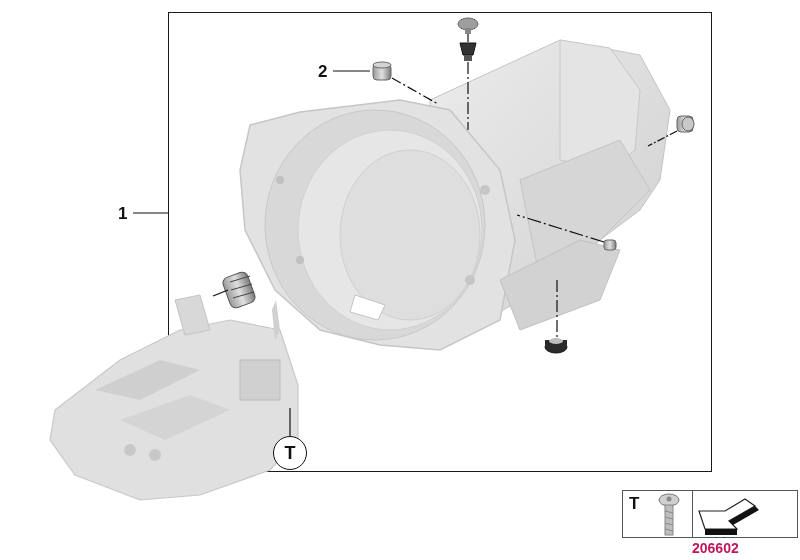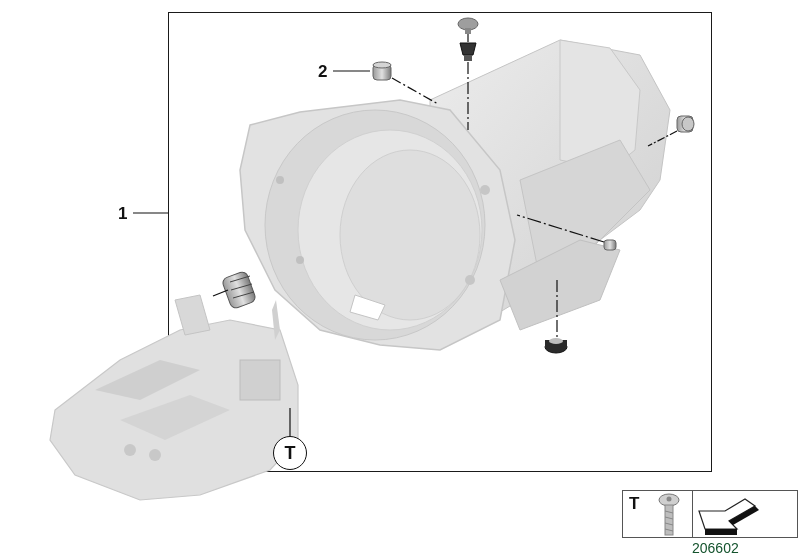--- a/index.html
+++ b/index.html
@@ -11,21 +11,21 @@
   .callout { font-weight:bold; font-size:17px; color:#111; line-height:1; }
   .tcircle { width:34px; height:34px; border:1.5px solid #111; border-radius:50%;
              box-sizing:border-box; display:flex; align-items:center; justify-content:center;
              font-weight:bold; font-size:18px; color:#111; background:#fff; }
   #legend { left:622px; top:490px; width:176px; height:48px; border:1px solid #555;
             box-sizing:border-box; display:flex; }
   #legend .cell { height:100%; box-sizing:border-box; position:relative; }
   #legend .cell1 { width:70px; border-right:1px solid #555; }
   #legend .cell2 { flex:1; }
   #legend .tlabel { position:absolute; left:6px; top:3px; font-weight:bold; font-size:17px; color:#111; }
-  #refnum { left:692px; top:540px; font-size:14px; color:#14532d; }
+  #refnum { left:692px; top:540px; font-size:14px; color:#be185d;font-weight:bold; }
   svg { position:absolute; left:0; top:0; }
 </style>
 </head>
 <body>
 
 <div id="frame" class="abs"></div>
 
 <svg width="800" height="560" viewBox="0 0 800 560">
   <defs>
     <linearGradient id="caseG" x1="0" y1="0" x2="1" y2="1">

